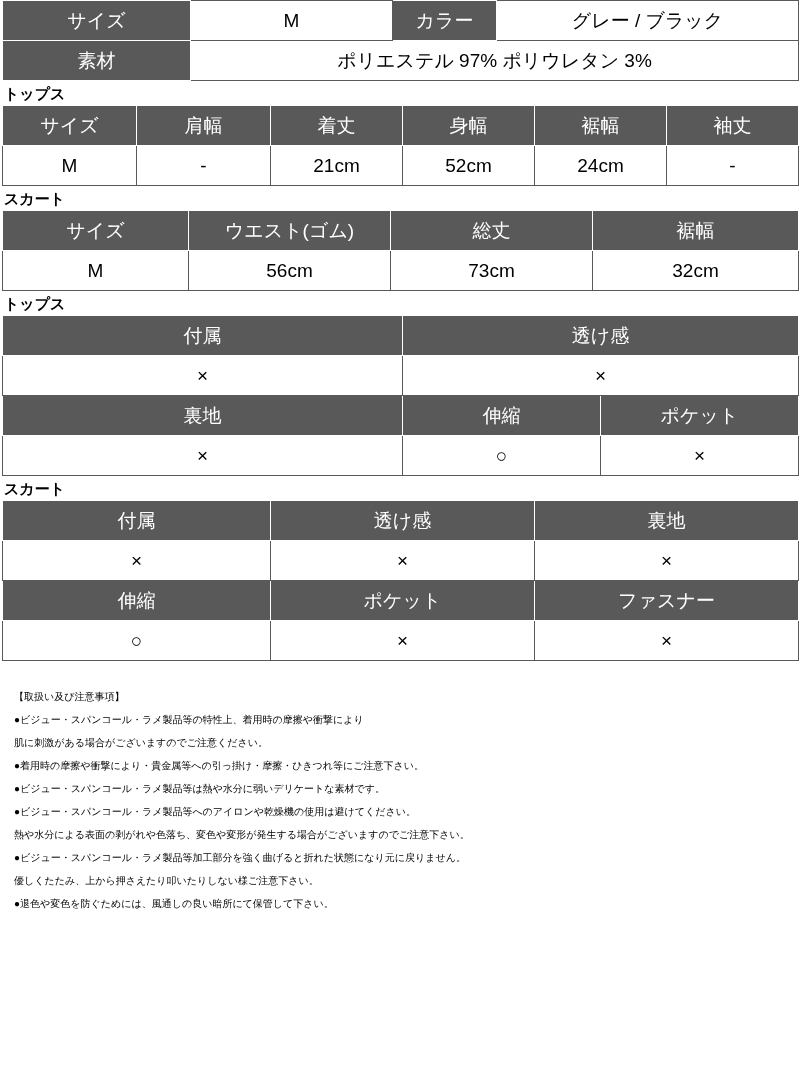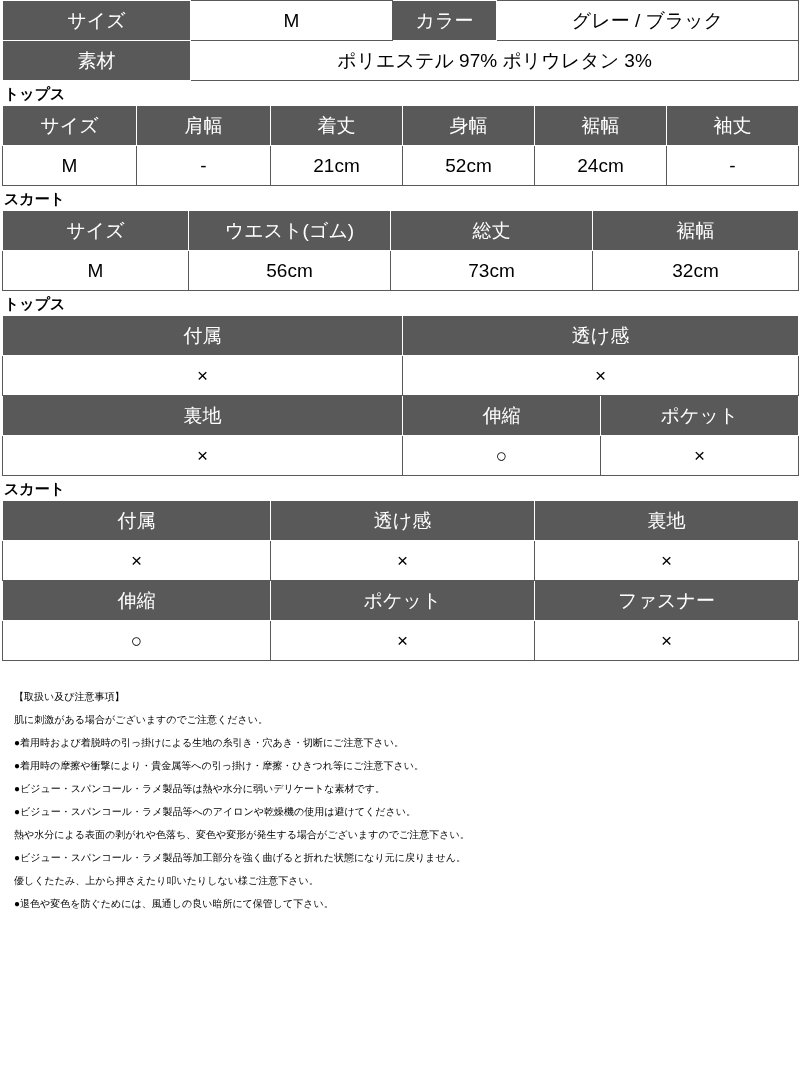--- a/index.html
+++ b/index.html
@@ -173,22 +173,22 @@
         <td class="val">○</td>
         <td class="val">×</td>
         <td class="val">×</td>
       </tr>
     </tbody>
       </table>
   </div>
 
   <div class="notes">
     <div>【取扱い及び注意事項】</div>
+    <div>●ビジュー・スパンコール・ラメ製品等の特性上、着用時の摩擦や衝撃により</div>
     <div>肌に刺激がある場合がございますのでご注意ください。</div>
-    <div>●着用時および着脱時の引っ掛けによる生地の糸引き・穴あき・切断にご注意下さい。</div>
     <div>●着用時の摩擦や衝撃により・貴金属等への引っ掛け・摩擦・ひきつれ等にご注意下さい。</div>
     <div>●ビジュー・スパンコール・ラメ製品等は熱や水分に弱いデリケートな素材です。</div>
     <div>●ビジュー・スパンコール・ラメ製品等へのアイロンや乾燥機の使用は避けてください。</div>
     <div>熱や水分による表面の剥がれや色落ち、変色や変形が発生する場合がございますのでご注意下さい。</div>
     <div>●ビジュー・スパンコール・ラメ製品等加工部分を強く曲げると折れた状態になり元に戻りません。</div>
     <div>優しくたたみ、上から押さえたり叩いたりしない様ご注意下さい。</div>
     <div>●退色や変色を防ぐためには、風通しの良い暗所にて保管して下さい。</div>
   </div>
 
 </div>

